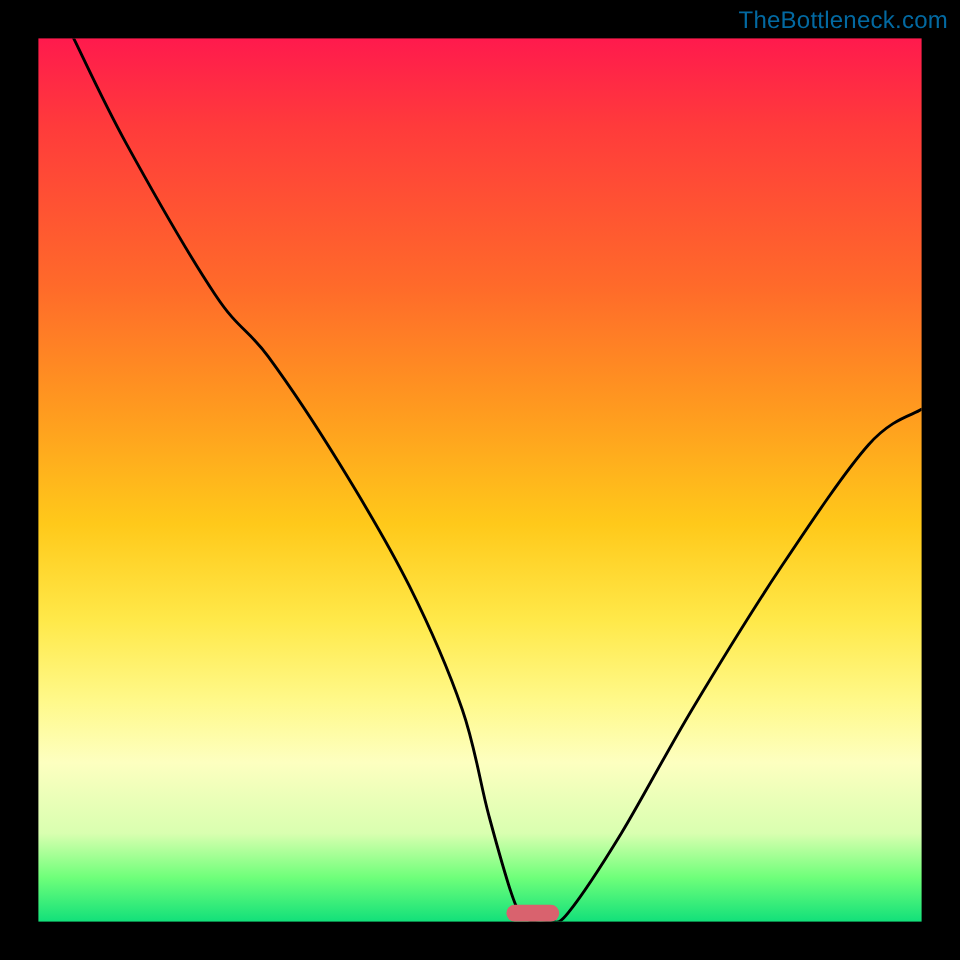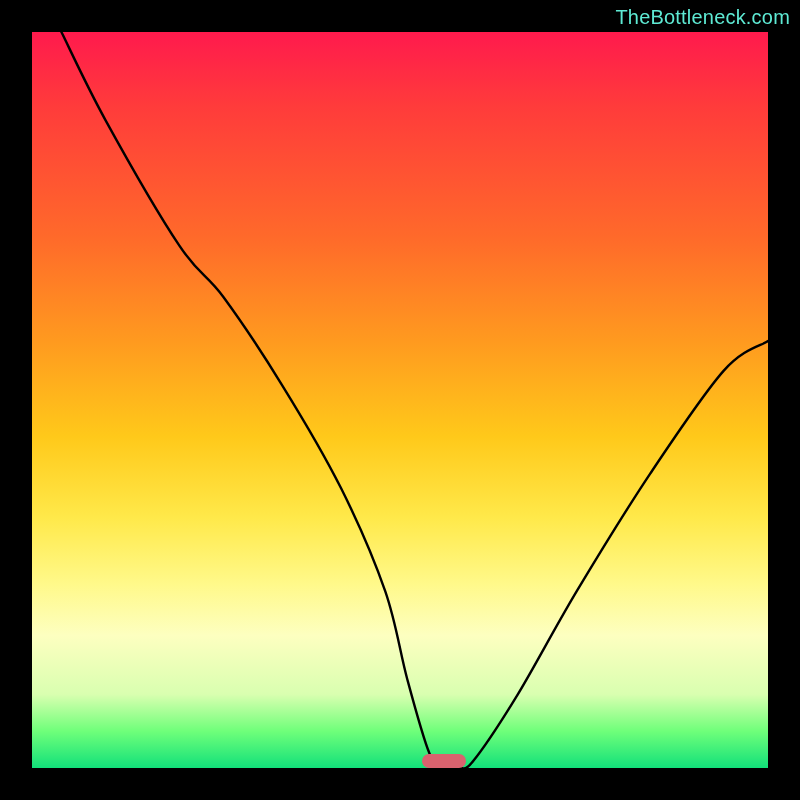--- a/index.html
+++ b/index.html
@@ -52,21 +52,21 @@
     width: 44px;
     height: 14px;
     border-radius: 7px;
     background: #d9626e;
     transform: translate(-50%, -50%);
   }
   .watermark {
     position: absolute;
     top: 6px;
     right: 10px;
-    color: #5eead4;
+    color: #0369a1;
     font-size: 20px;
     letter-spacing: 0.2px;
     font-weight: 400;
   }
 </style>
 </head>
 <body>
 
 <div class="frame">
 

